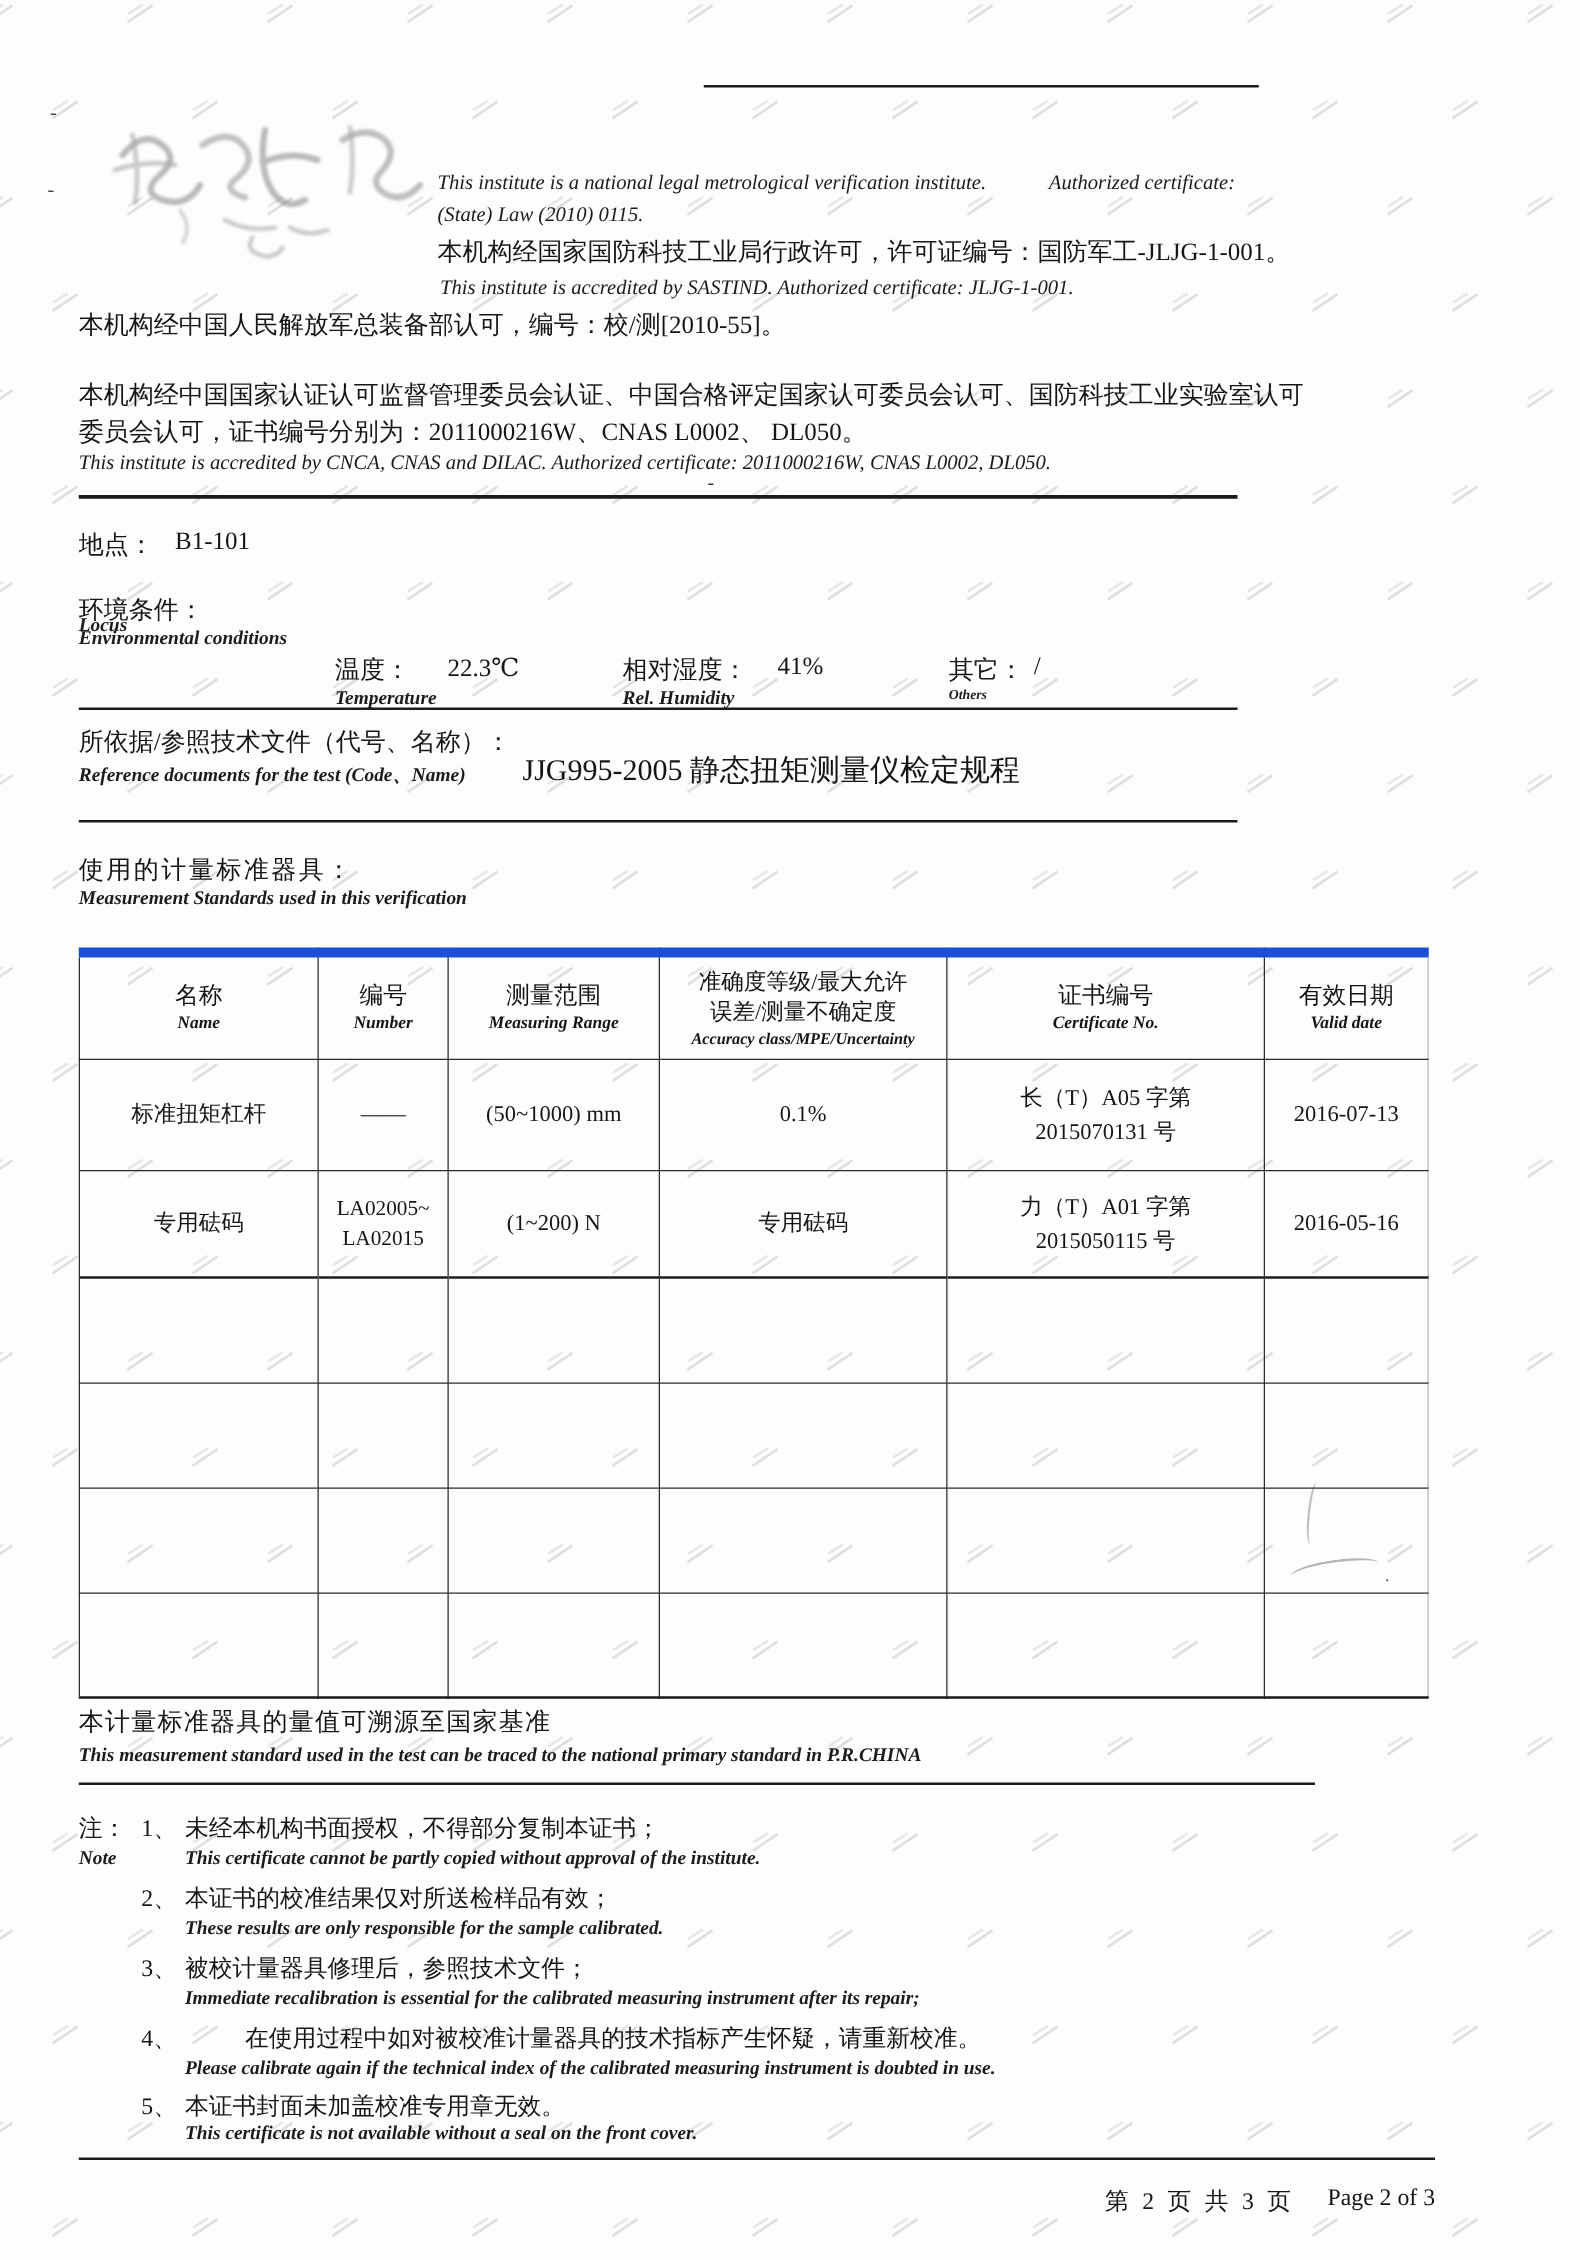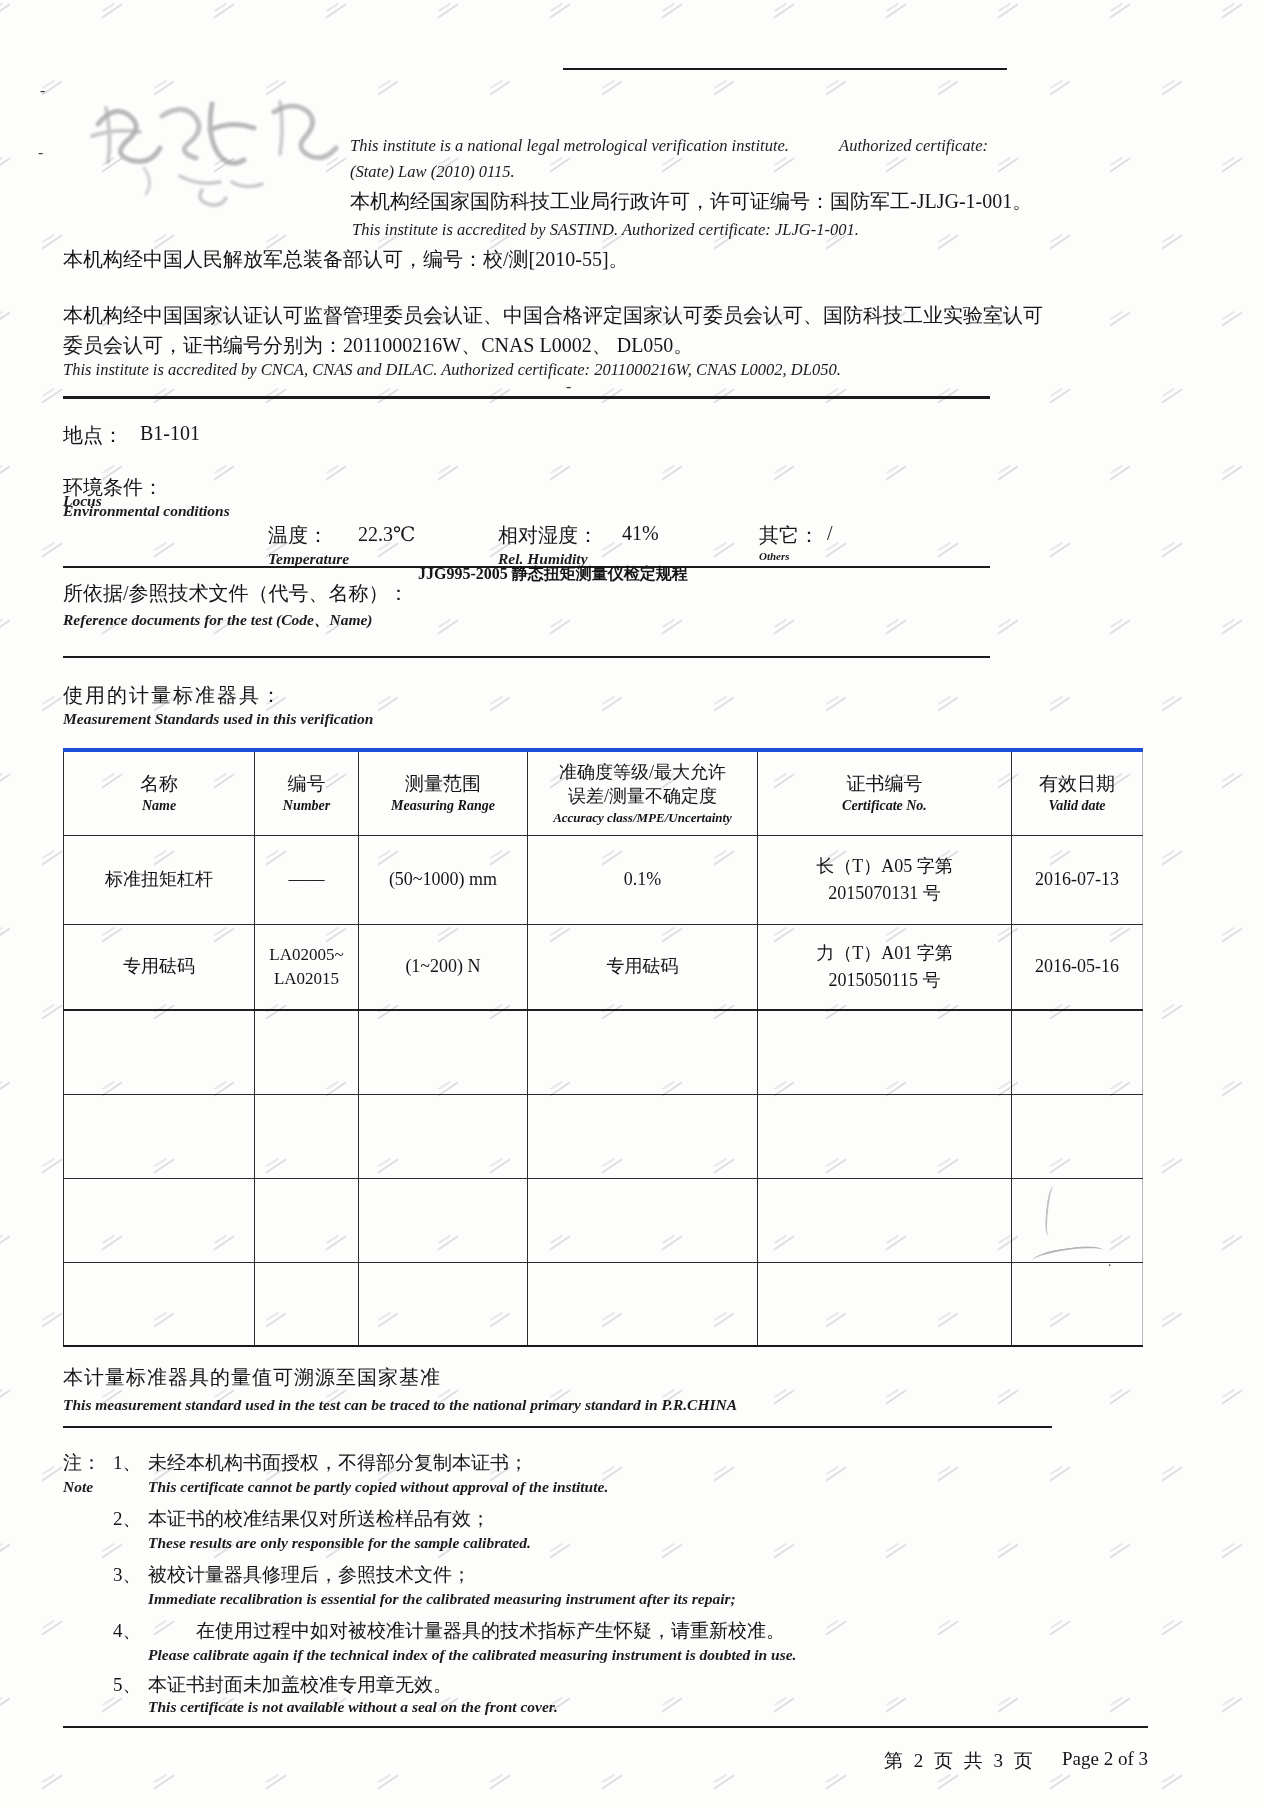--- a/index.html
+++ b/index.html
@@ -13,21 +13,21 @@
   
   .wm-layer{position:absolute;left:0;top:0;width:1264px;height:1808px;pointer-events:none;}
   .wm-mark{position:absolute;width:24px;height:2px;background:rgba(148,153,168,.30);transform:rotate(-34deg);}
   .wm-mark::after{content:"";position:absolute;left:4px;top:-5px;width:14px;height:2px;background:rgba(148,153,168,.22);transform:rotate(2deg);}
   
   .certline{position:absolute;top:36px;right:254px;font-size:19px;font-weight:700;}
   .certline .en{font-weight:400;font-size:17px;}
   
   table.std{position:absolute;left:63px;top:748px;width:1079px;border-collapse:collapse;table-layout:fixed;}
   table.std td,table.std th{border:1px solid #2b2b2b;padding:0;vertical-align:middle;text-align:center;font-weight:normal;}
-  table.std{border-top:4px solid #1d4ed8;border-bottom:2px solid #1a1a1a;}
+  table.std{border-top:8px solid #1d4ed8;border-bottom:2px solid #1a1a1a;margin-top:10px;}
   table.std td:last-child,table.std th:last-child{border-right:1px solid #b9b9b9;}
   table.std tr.thickb td{border-bottom:2.5px solid #1f1f1f;}
   .h-cn{display:block;font-size:19px;line-height:24px;}
   .h-cn.small{font-size:18px;line-height:24px;}
   .h-en{display:block;font-style:italic;font-weight:bold;font-size:14px;line-height:19px;}
   .h-en.small{font-size:13px;}
   .c-line{display:block;font-size:18px;line-height:27px;}
   .c-line.num{font-size:17px;line-height:24px;}
   
   .scratch{position:absolute;border-top:2px solid rgba(120,120,125,.55);border-radius:50%;}
@@ -368,21 +368,21 @@
   <div class="abs cn" style="left:622px;top:522px;font-size:20px;">41%</div>
   <div class="abs cn" style="left:759px;top:522px;font-size:20px;">其它：</div>
   <div class="abs cn" style="left:827px;top:522px;font-size:20px;">/</div>
   <div class="abs en enb" style="left:268px;top:550px;font-size:15.5px;">Temperature</div>
   <div class="abs en enb" style="left:498px;top:550px;font-size:15.5px;">Rel. Humidity</div>
   <div class="abs en enb" style="left:759px;top:550px;font-size:11px;">Others</div>
 
   <div class="hr" style="left:63px;top:566px;width:927px;height:1.5px;"></div>
 
   <div class="abs cn" style="left:63px;top:580px;font-size:20px;">所依据/参照技术文件（代号、名称）：</div>
-  <div class="abs cn" style="left:418px;top:564px;font-size:16px;font-weight:bold;">JJG995-2005 静态扭矩测量仪检定规程</div>
+  <div class="abs cn" style="left:418px;top:600px;font-size:24px;">JJG995-2005 静态扭矩测量仪检定规程</div>
   <div class="abs en enb" style="left:63px;top:610px;font-size:15.5px;">Reference documents for the test (Code、Name)</div>
 
   <div class="hr" style="left:63px;top:656px;width:927px;height:1.5px;"></div>
 
   <div class="abs cn" style="left:63px;top:682px;font-size:20px;letter-spacing:2px;">使用的计量标准器具：</div>
   <div class="abs en enb" style="left:63px;top:710px;font-size:15.5px;">Measurement Standards used in this verification</div>
 
   <table class="std">
     <colgroup>
       <col style="width:191px">

